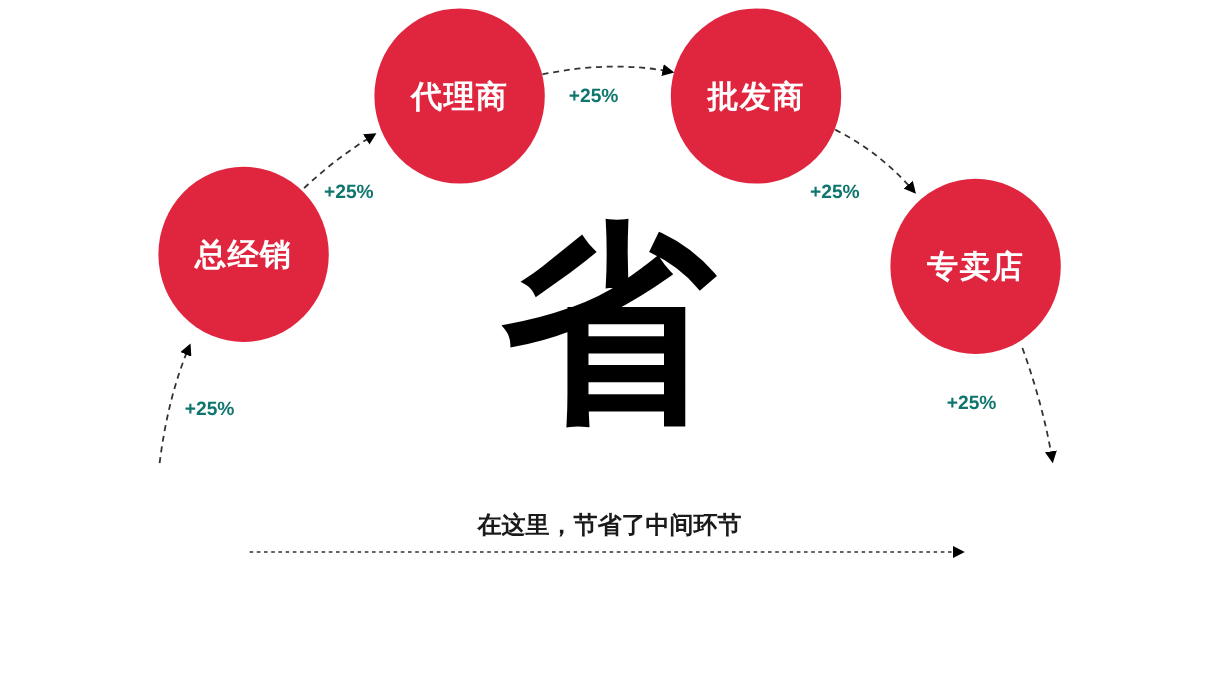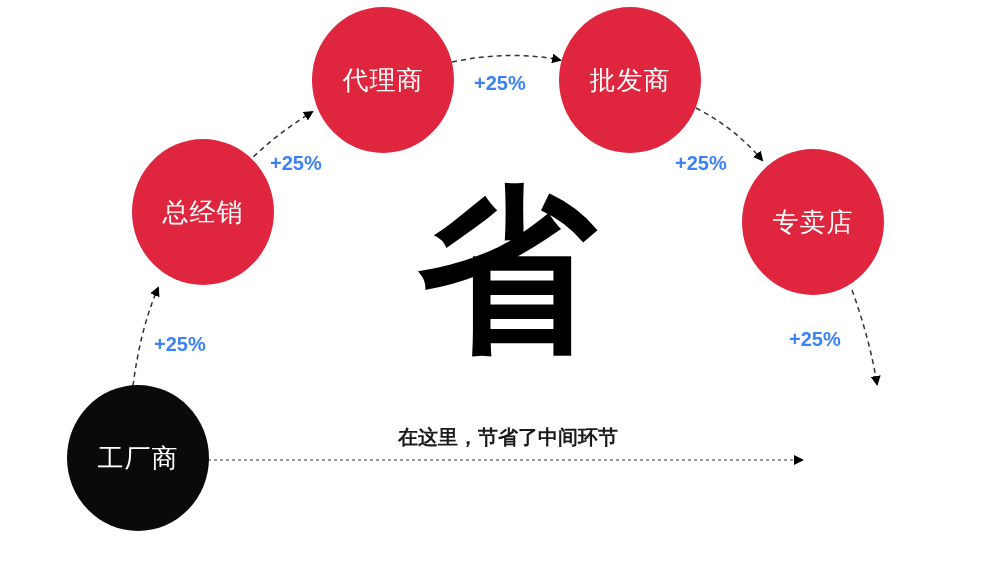--- a/index.html
+++ b/index.html
@@ -2,24 +2,24 @@
 <html><head>
 <meta charset="utf-8">
 <style>
   html, body { margin:0; padding:0; background:#ffffff; }
   body { width:1006px; height:562px; position:relative; overflow:hidden;
          font-family:"DejaVu Sans", "Liberation Sans", sans-serif; }
   .stage { position:absolute; left:0; top:0; width:1006px; height:562px; }
   svg.links { position:absolute; left:0; top:0; }
   .node { position:absolute; width:142px; height:146px; border-radius:50%;
           display:flex; align-items:center; justify-content:center;
-          color:#ffffff; font-weight:normal; font-size:26px; letter-spacing:1px; }
+          color:#ffffff; font-weight:bold; font-size:26px; letter-spacing:1px; }
   .node.red { background:#e0253f; }
   .node.black { background:#0a0a0a; }
-  .pct { position:absolute; font-weight:bold; font-size:20px; color:#3b82f6;
+  .pct { position:absolute; font-weight:bold; font-size:16px; color:#0f766e;
          font-family:"Liberation Sans", "DejaVu Sans", sans-serif; }
   .big { position:absolute; left:418px; top:178px; width:175px; height:185px;
          font-size:178px; line-height:185px; font-weight:bold; color:#000000;
          text-align:center; }
   .caption { position:absolute; left:348px; width:320px; text-align:center;
              font-weight:bold; font-size:20px; color:#1a1a1a; }
 </style>
 </head>
 <body>
 
@@ -38,23 +38,20 @@
 
     <path d="M452,62 Q510,50 560,60" stroke="#333" stroke-width="1.5" stroke-dasharray="5,4" fill="none" marker-end="url(#arrow)"></path>
 
     <path d="M696,108 Q735,128 762,160" stroke="#333" stroke-width="1.5" stroke-dasharray="5,4" fill="none" marker-end="url(#arrow)"></path>
 
     <path d="M852,290 Q870,340 877,384" stroke="#333" stroke-width="1.5" stroke-dasharray="5,4" fill="none" marker-end="url(#arrow)"></path>
 
     <path d="M208,460 L802,460" stroke="#333" stroke-width="1.2" stroke-dasharray="3,3" fill="none" marker-end="url(#arrow)"></path>
   </svg>
 
-  <div class="node black" style="left:67px; top:385px;">
-    <span>工厂商</span>
-  </div>
   <div class="node red" style="left:132px; top:139px;">
     <span>总经销</span>
   </div>
   <div class="node red" style="left:312px; top:7px;">
     <span>代理商</span>
   </div>
   <div class="node red" style="left:559px; top:7px;text-align:center;">
     <span>批发商</span>
   </div>
   <div class="node red" style="left:742px; top:149px;text-align:center;">

